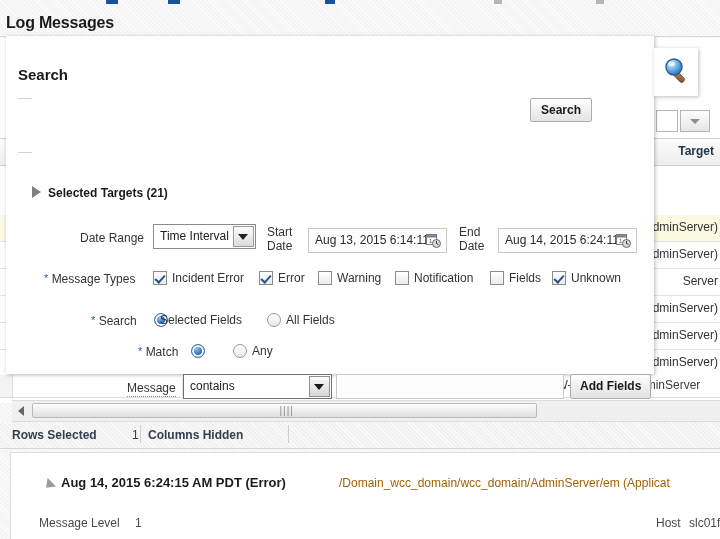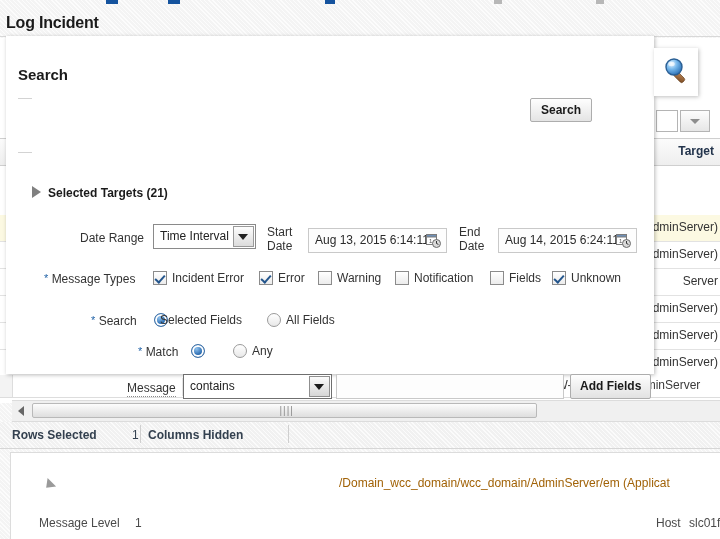--- a/index.html
+++ b/index.html
@@ -357,21 +357,21 @@
 <div id="root">
 
   <div class="topstrip" id="topstrip">
       <span class="navbit" style="left: 106px; width: 12px;"></span>
       <span class="navbit" style="left: 168px; width: 12px;"></span>
       <span class="navbit" style="left: 325px; width: 10px;"></span>
       <span class="navbit gray" style="left: 494px; width: 8px;"></span>
       <span class="navbit gray" style="left: 596px; width: 8px;"></span>
     </div>
 
-  <div class="page-title">Log Incident</div>
+  <div class="page-title">Log Messages</div>
   <div class="title-underline"></div>
 
   <div class="bg-table">
 
     <div class="bg-field"></div>
     <div class="bg-dropbtn">
       <span class="caret"></span>
     </div>
 
     <div class="bg-colhead">
@@ -420,20 +420,21 @@
     <span class="seg" style="left:12px;">Rows Selected</span>
     <span class="seg val" style="left:132px;">1</span>
     <span class="divider" style="left:140px;"></span>
     <span class="seg" style="left:148px;">Columns Hidden</span>
     <span class="seg val" style="left:266px;margin-top:39px;">35</span>
     <span class="divider" style="left:288px;"></span>
   </div>
 
   <div class="detail">
     <span class="disc"></span>
+    <span class="dtitle">Aug 14, 2015 6:24:15 AM PDT (Error)</span>
     <span class="dpath">/Domain_wcc_domain/wcc_domain/AdminServer/em (Applicat</span>
     <span class="lbl lbl-msglevel">Message Level</span>
     <span class="lbl val-msglevel">1</span>
     <span class="lbl lbl-host">Host</span>
     <span class="lbl val-host">slc01f</span>
   </div>
 
   <div class="popup">
 
     <div class="popup-title">Search</div>

